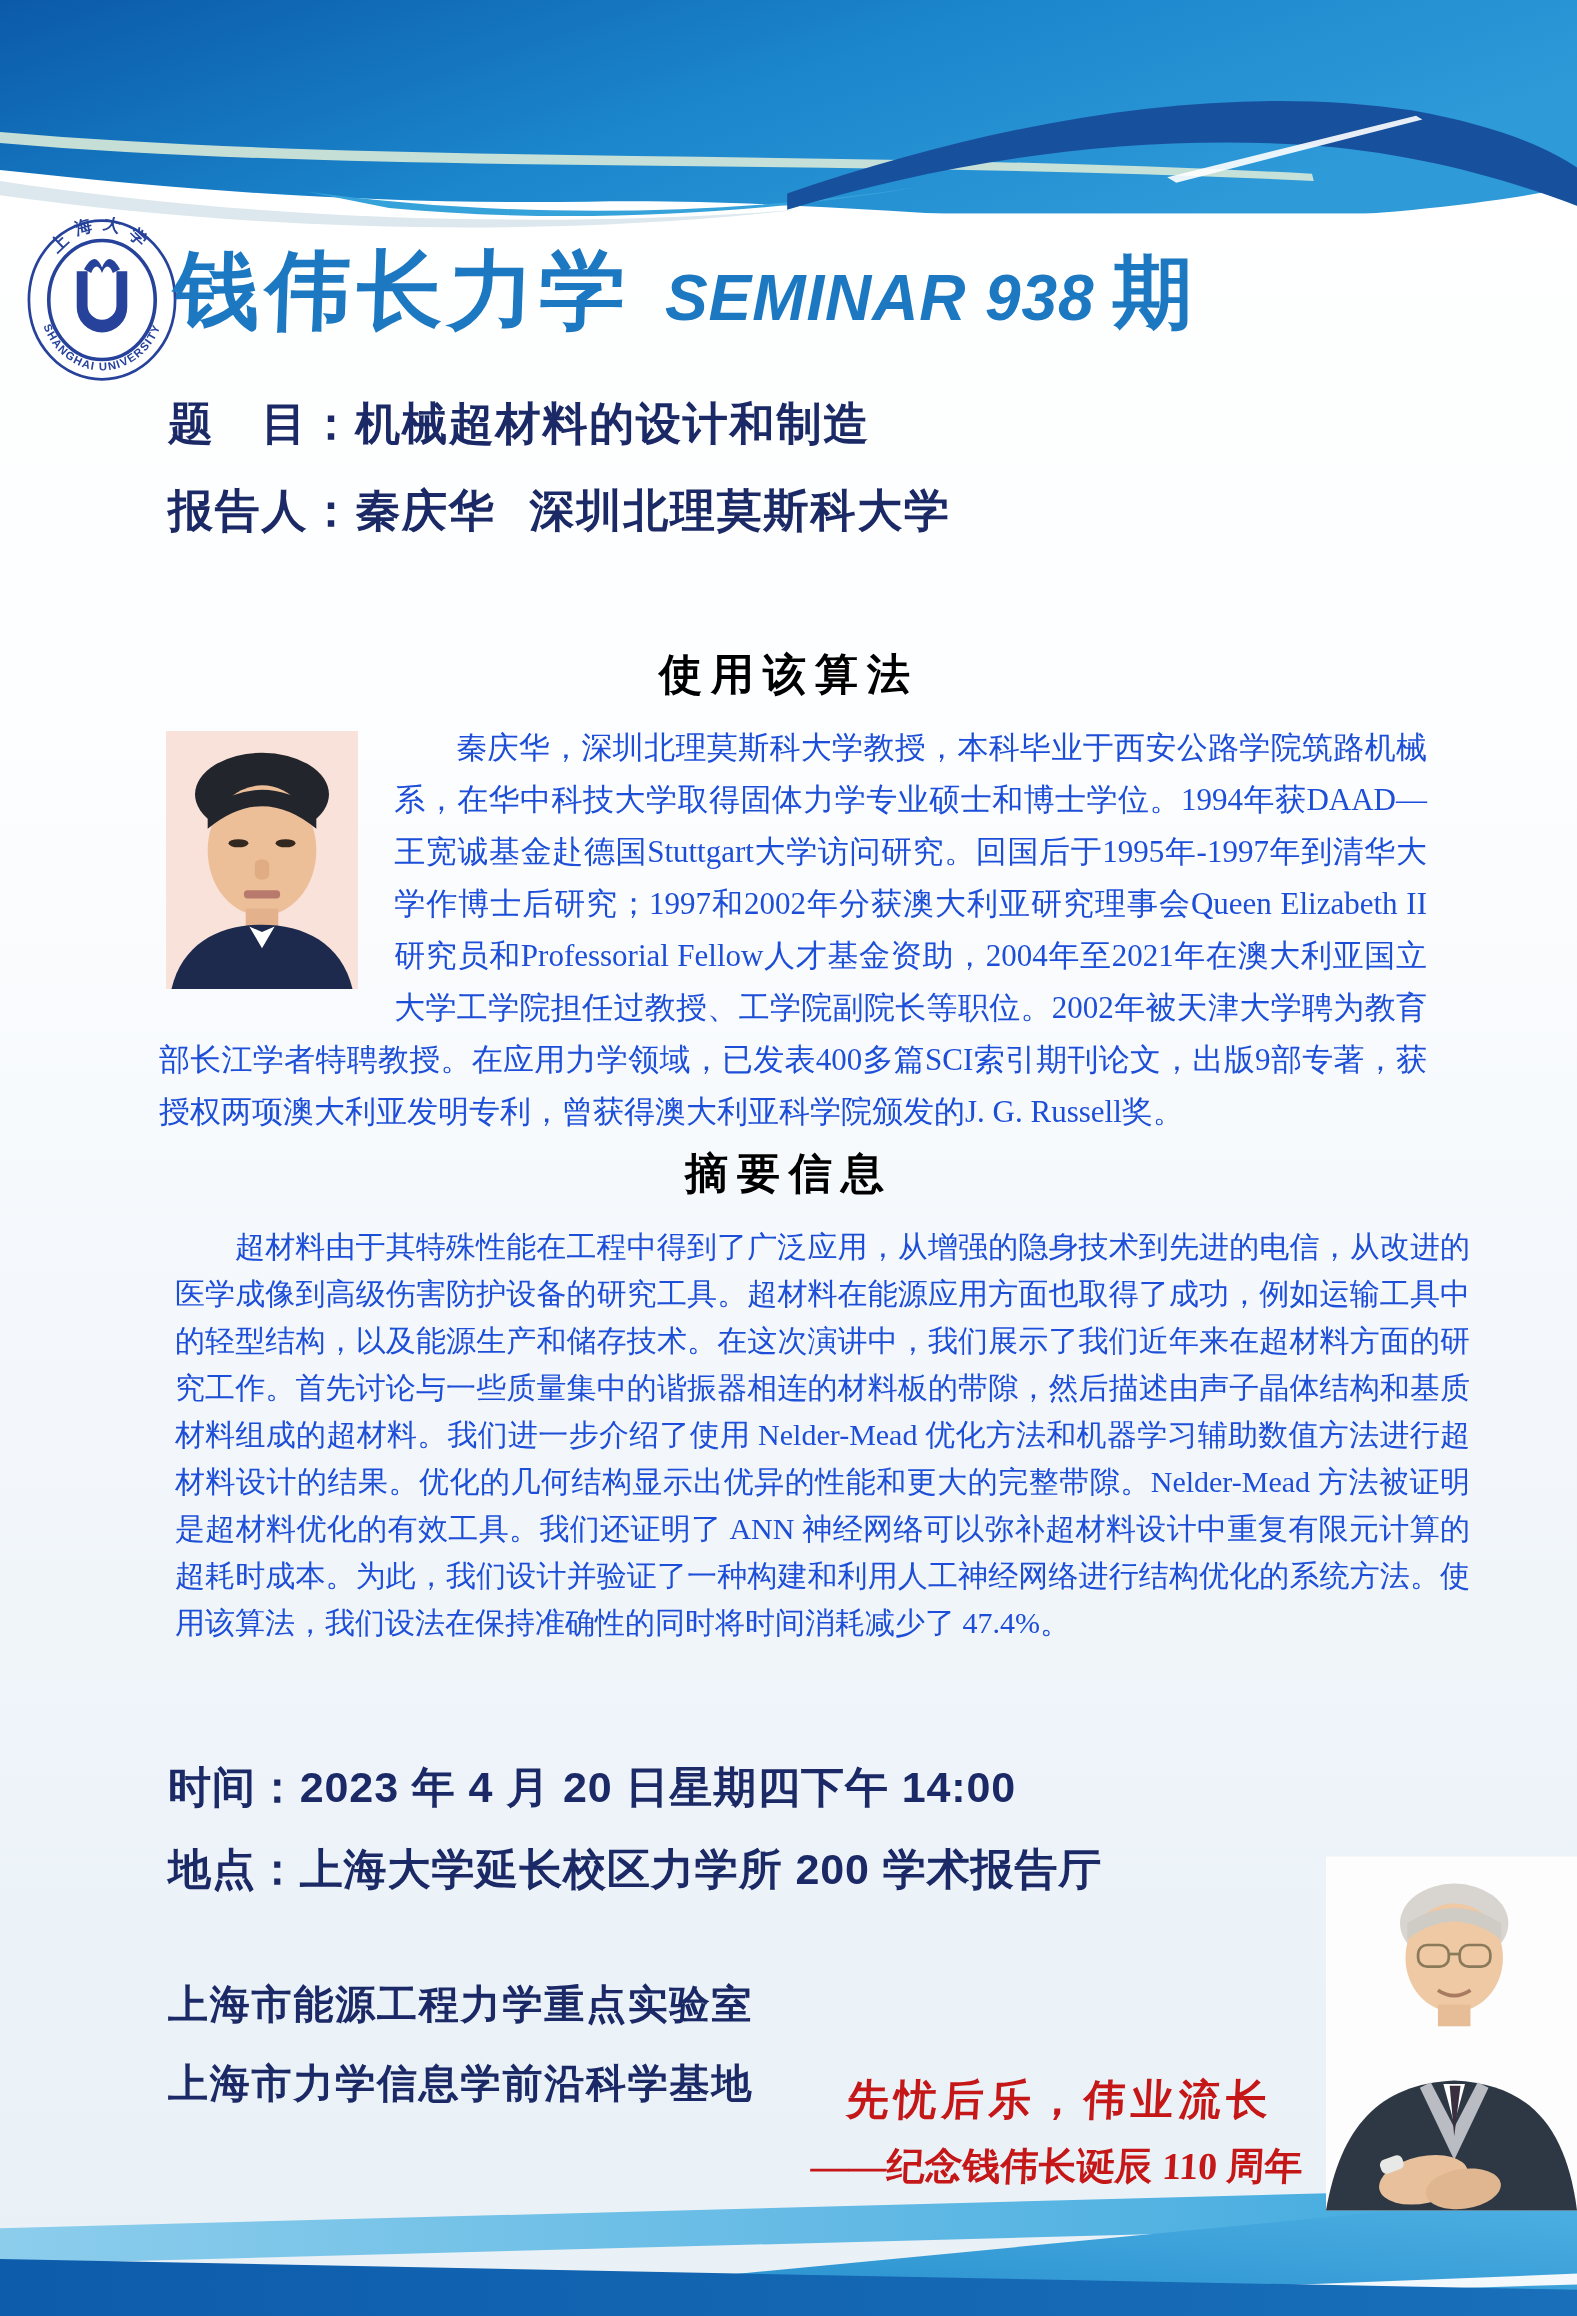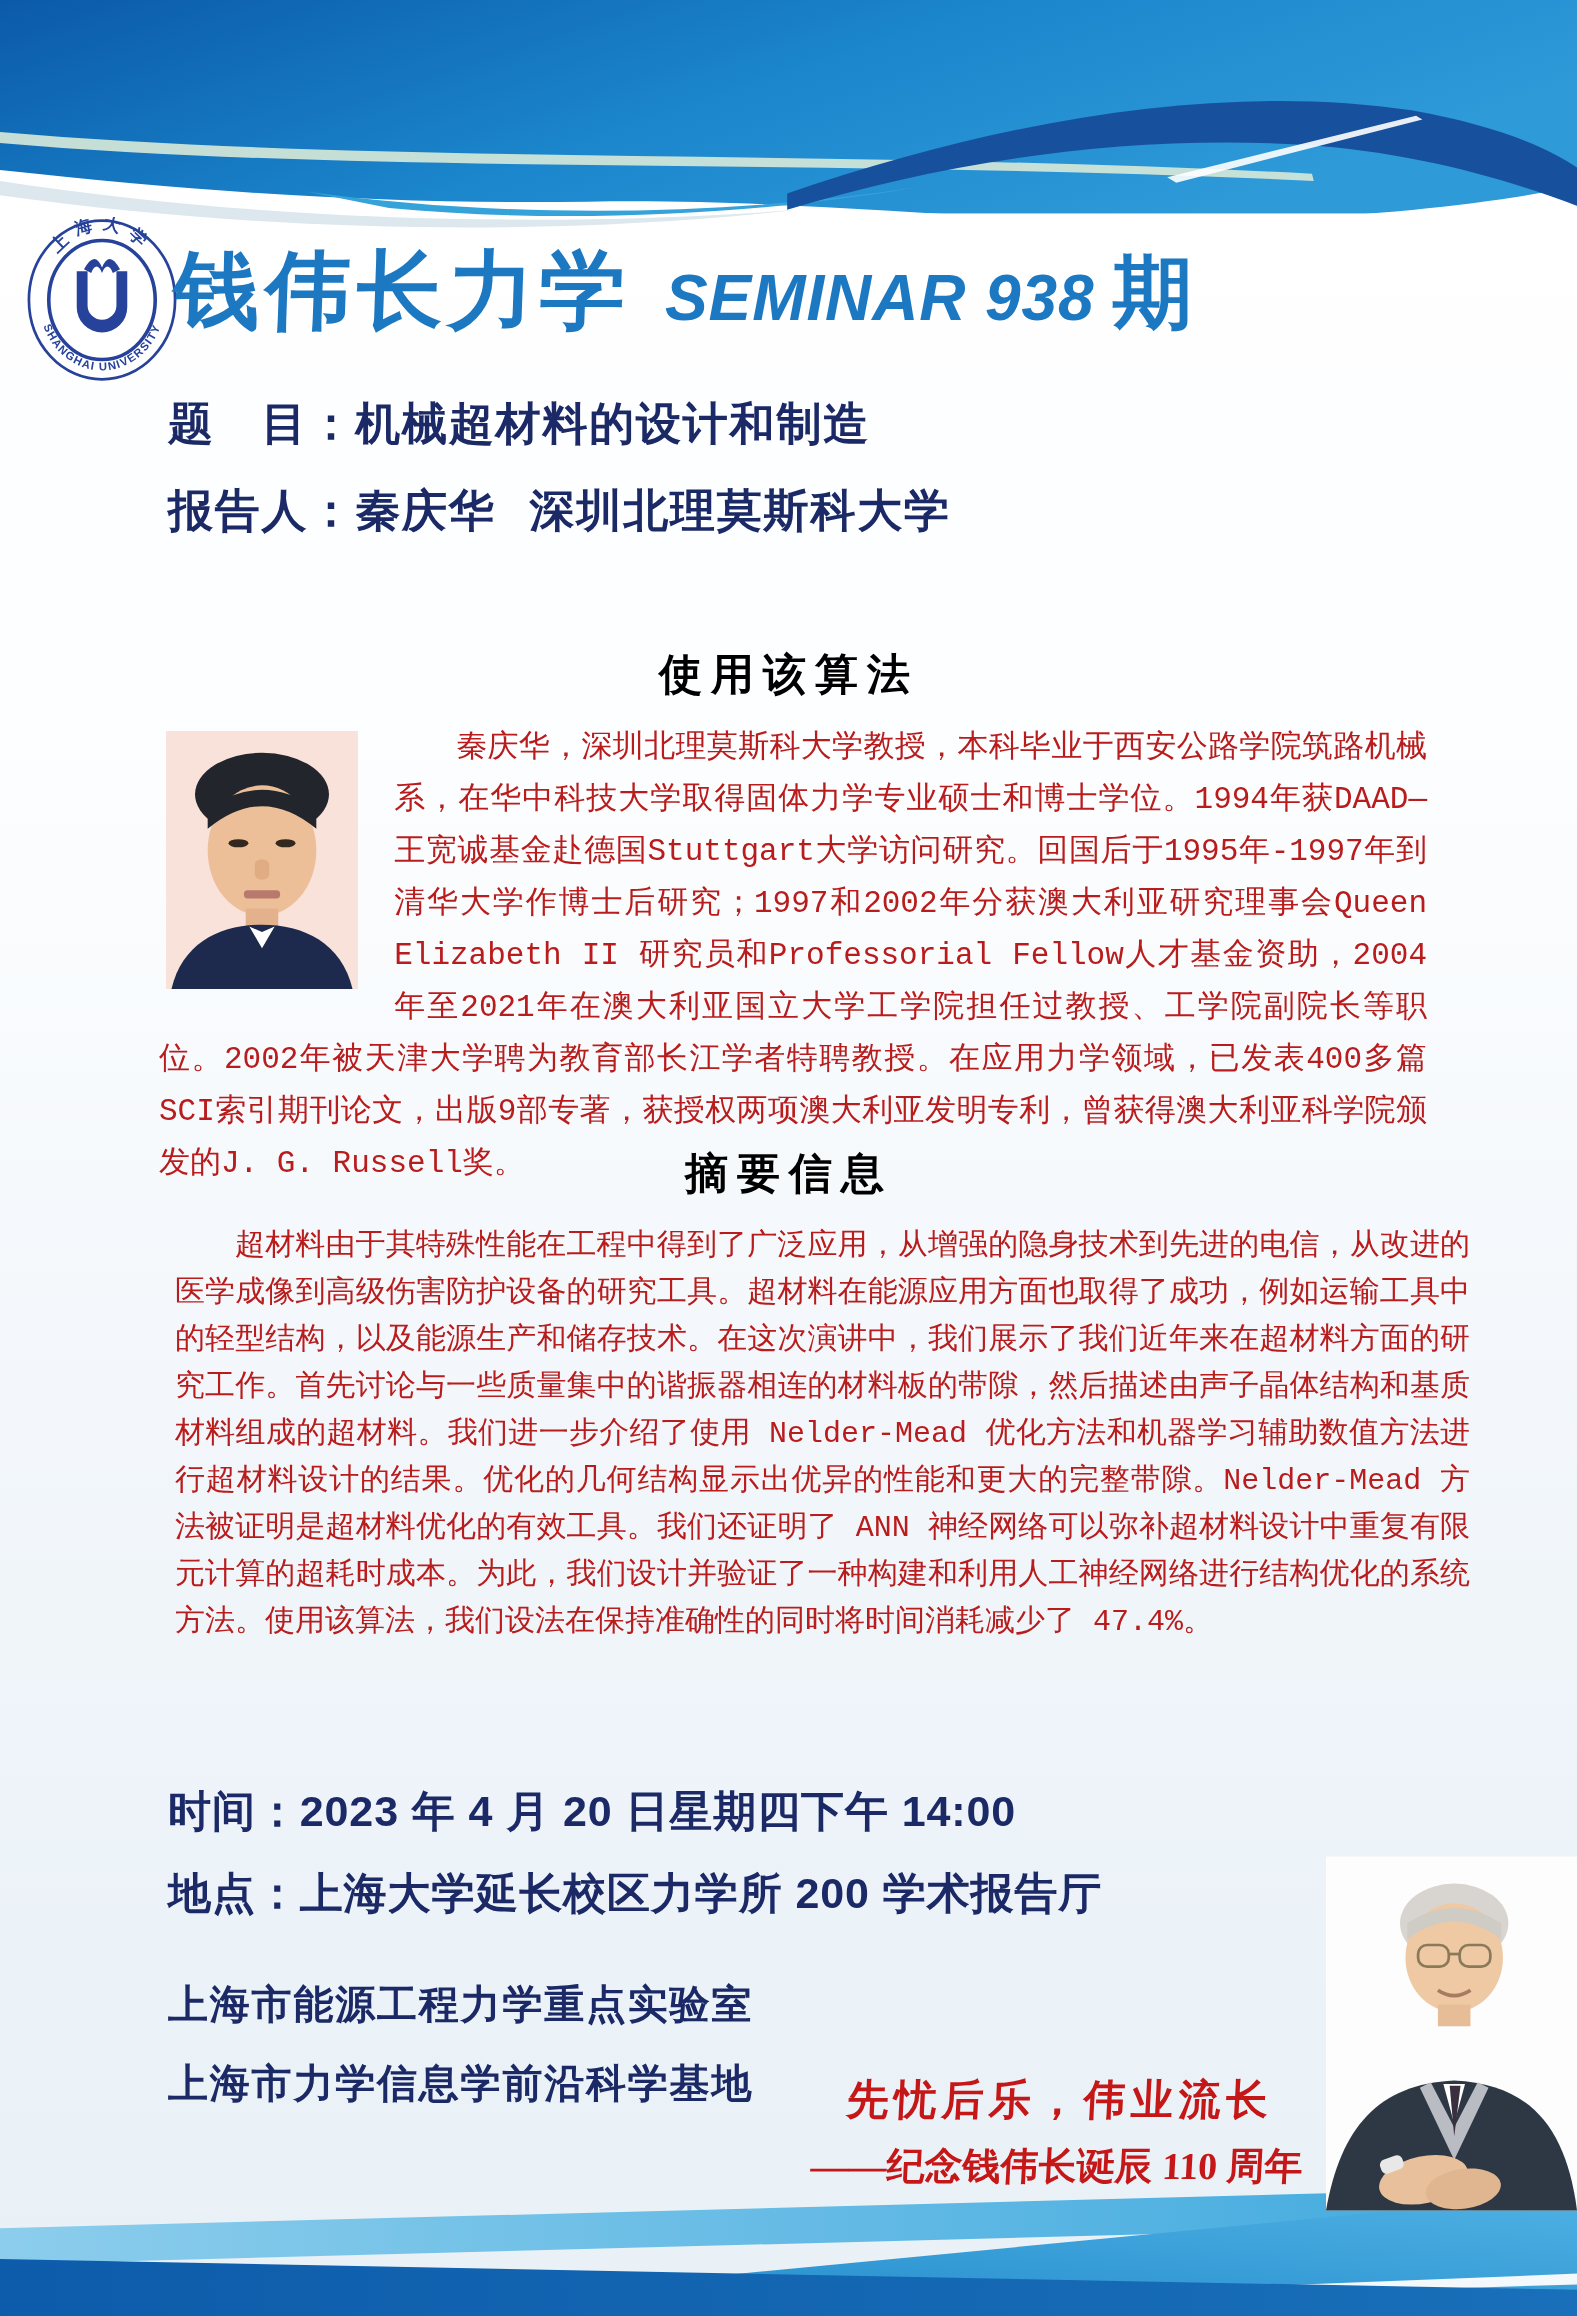--- a/index.html
+++ b/index.html
@@ -23,26 +23,26 @@
   .navy{color:#1b2a66;font-weight:bold;}
   .topic-line{left:168px;top:394px;font-size:45px;letter-spacing:1.8px;white-space:nowrap;font-family:Liberation Mono, monospace;}
   .speaker-line{left:168px;top:481px;font-size:45px;letter-spacing:1.8px;white-space:nowrap;}
   .speaker-line .aff{margin-left:34px;}
   
   .sec-heading{left:0;width:1578px;text-align:center;font-size:43px;font-weight:bold;color:#000;
     letter-spacing:9px;font-family:"Liberation Serif",serif;}
   .bio-heading{top:646px;}
   .abstract-heading{top:1145px;}
   
-  .para{font-family:Liberation Mono, monospace;color:#b91c1c;text-align:justify;text-indent:2em;}
+  .para{font-family:Liberation Serif, serif;color:#1d4ed8;text-align:justify;text-indent:2em;}
   .bio-block{left:159px;top:722px;width:1268px;font-size:31px;line-height:52px;}
   .speaker-photo{float:left;width:192px;height:258px;margin:9px 36px 5.4px 7.2px;}
   .abstract-block{left:145px;top:1223px;width:1295px;font-size:30px;line-height:47px;margin-left:30px;}
   
-  .time-block{left:168px;top:1759px;font-size:43px;letter-spacing:0.9px;margin-top:24px;}
+  .time-block{left:168px;top:1759px;font-size:43px;letter-spacing:0.9px;}
   .time-line{margin-bottom:23.5px;white-space:nowrap;}
   
   .org-block{left:168px;top:1977px;font-size:40px;letter-spacing:1.8px;}
   .org-line{margin-bottom:23.5px;white-space:nowrap;}
   
   .memorial{left:778px;top:2072px;width:561px;text-align:center;color:#c51717;font-weight:900;
     font-family:"Liberation Serif",serif;transform:skewX(-3deg);}
   .memorial .l1{font-size:42px;letter-spacing:5.4px;white-space:nowrap;}
   .memorial .l2{font-size:38px;margin-top:12.7px;white-space:nowrap;}
   

